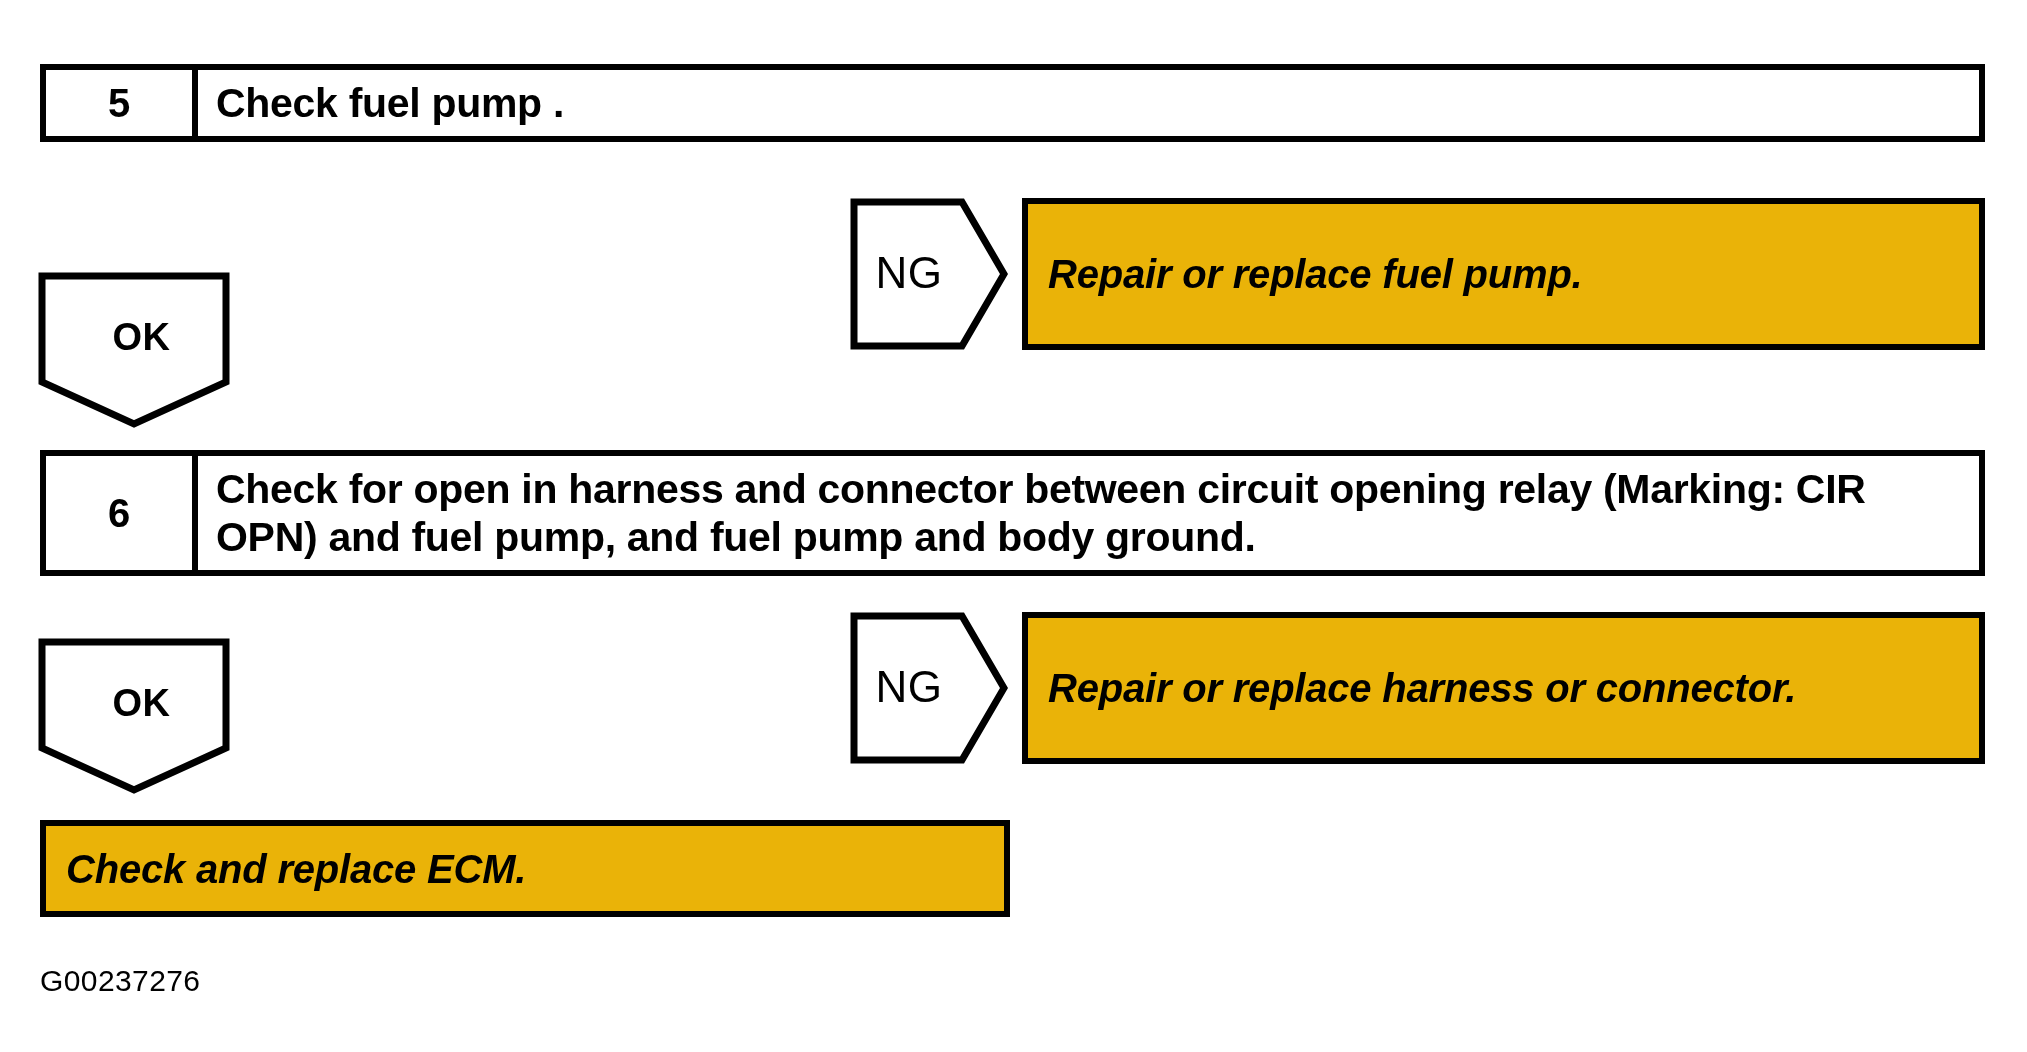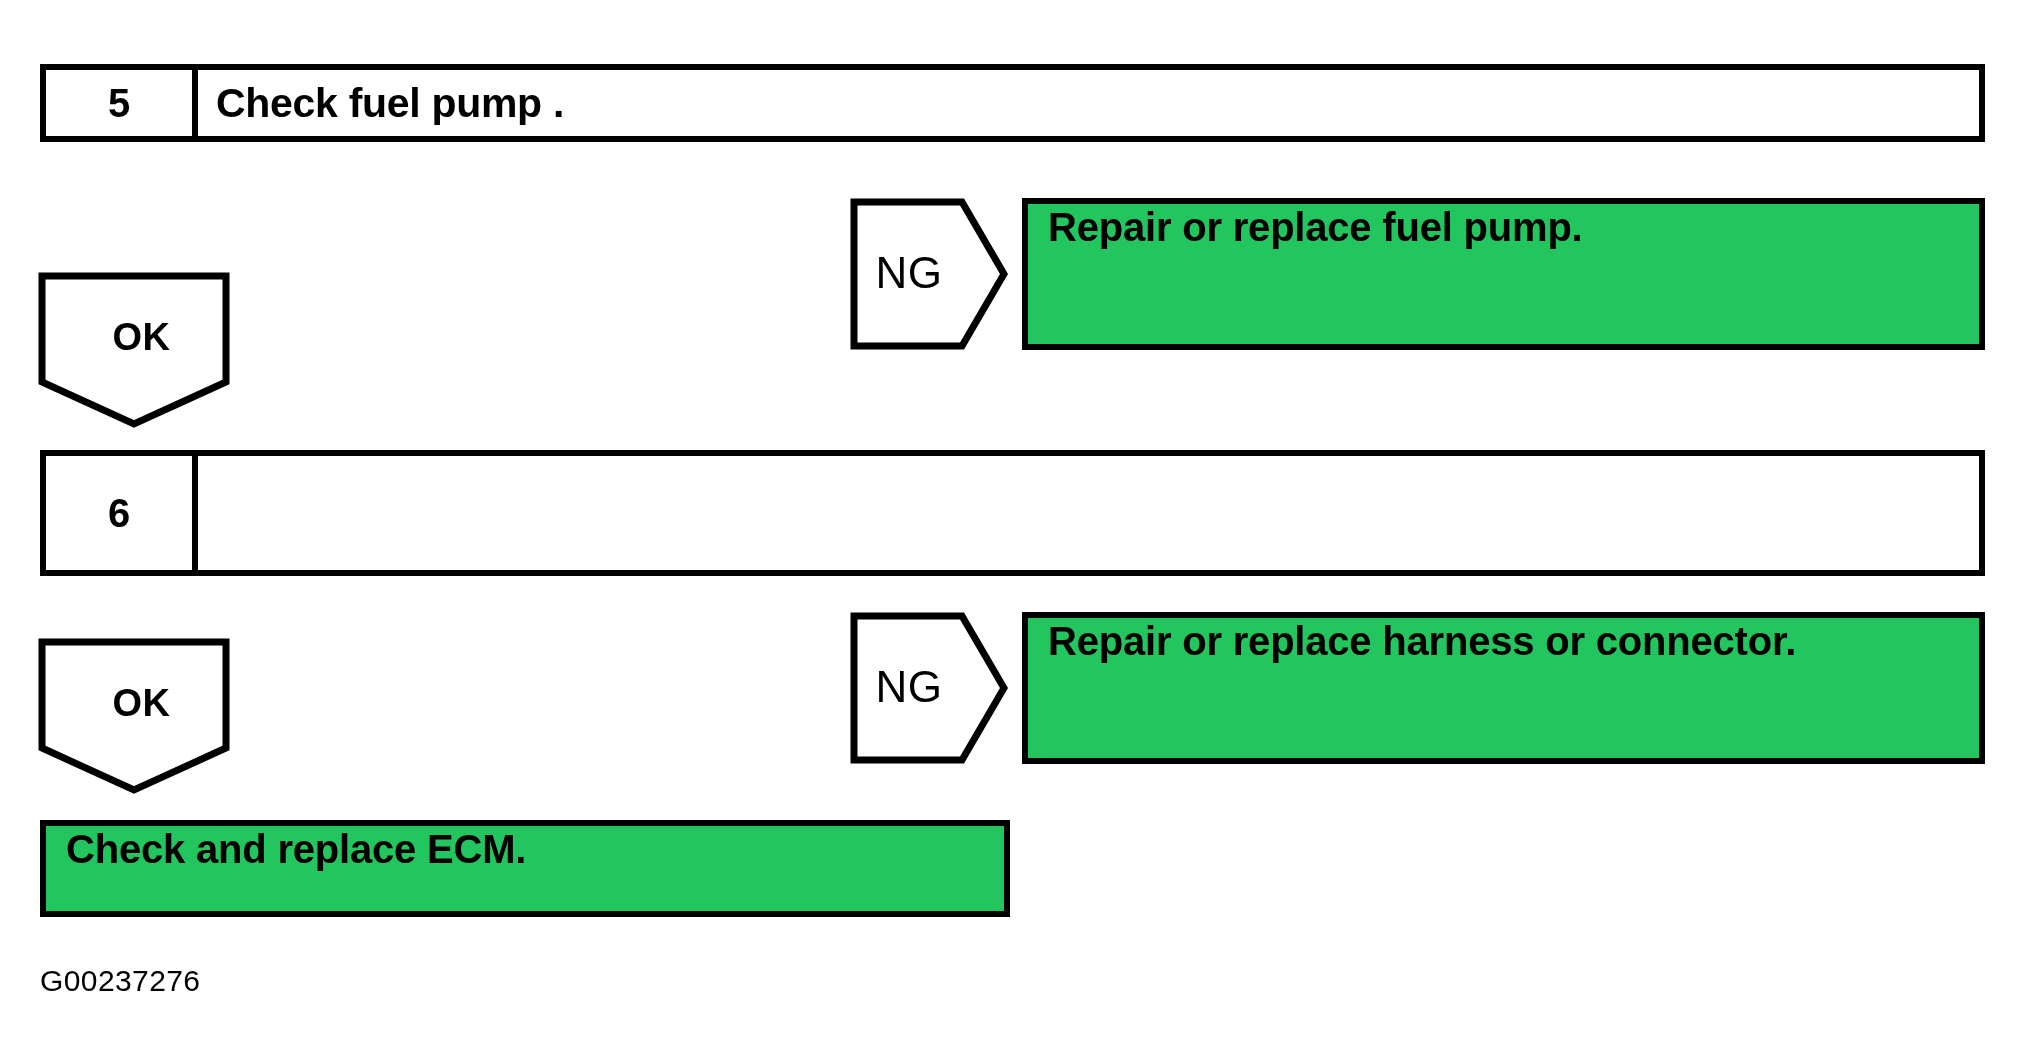--- a/index.html
+++ b/index.html
@@ -57,25 +57,26 @@
     font-size: 41px;
     font-weight: bold;
     color: #000000;
     line-height: 1.18;
     letter-spacing: -0.3px;
   }
 
   
   .plain-box {
     border: 6px solid #000000;
-    background: #22c55e;
+    background: #eab308;
     display: flex;
-    align-items: flex-start;
+    align-items: center;
     padding-left: 20px;
     padding-right: 14px;
+    font-style: italic;
   }
   .plain-text {
     font-size: 40px;
     font-weight: bold;
     color: #000000;
     line-height: 1.15;
     letter-spacing: -0.2px;
   }
 
   
@@ -152,20 +153,23 @@
     <svg width="192" height="156" viewBox="0 0 192 156" xmlns="http://www.w3.org/2000/svg">
       <polygon points="4,4 188,4 188,110 96,152 4,110" fill="#ffffff" stroke="#000000" stroke-width="7" stroke-linejoin="miter"></polygon>
     </svg>
     <span class="ok-label">OK</span>
   </div>
 
   <div class="abs step-box" style="left:40px; top:450px; width:1945px; height:126px;">
     <div class="step-num-cell">
       <span class="step-num">6</span>
     </div>
+    <div class="step-text-cell">
+      <span class="step-text">Check for open in harness and connector between circuit opening relay (Marking: CIR OPN) and fuel pump, and fuel pump and body ground.</span>
+    </div>
   </div>
 
   <div class="ng-shape" style="left:850px; top:612px; width:158px; height:152px;">
     <svg width="158" height="152" viewBox="0 0 158 152" xmlns="http://www.w3.org/2000/svg">
       <polygon points="4,4 112,4 154,76 112,148 4,148" fill="#ffffff" stroke="#000000" stroke-width="7" stroke-linejoin="miter"></polygon>
     </svg>
     <span class="ng-label">NG</span>
   </div>
 
   <div class="abs plain-box" style="left:1022px; top:612px; width:963px; height:152px;">

